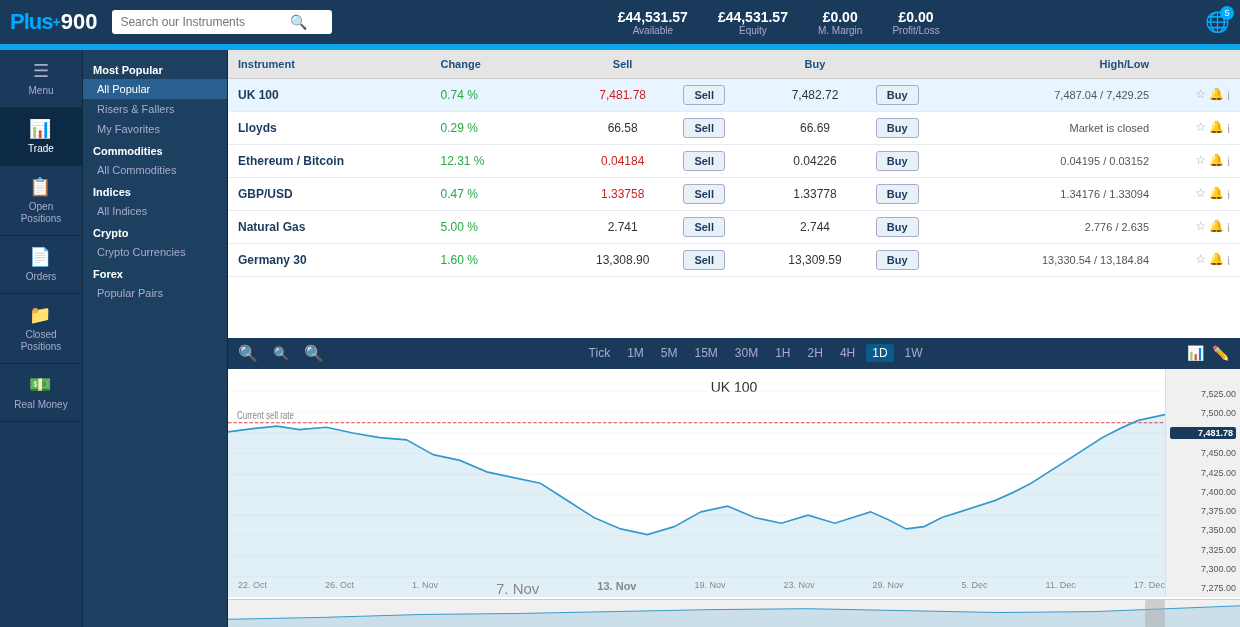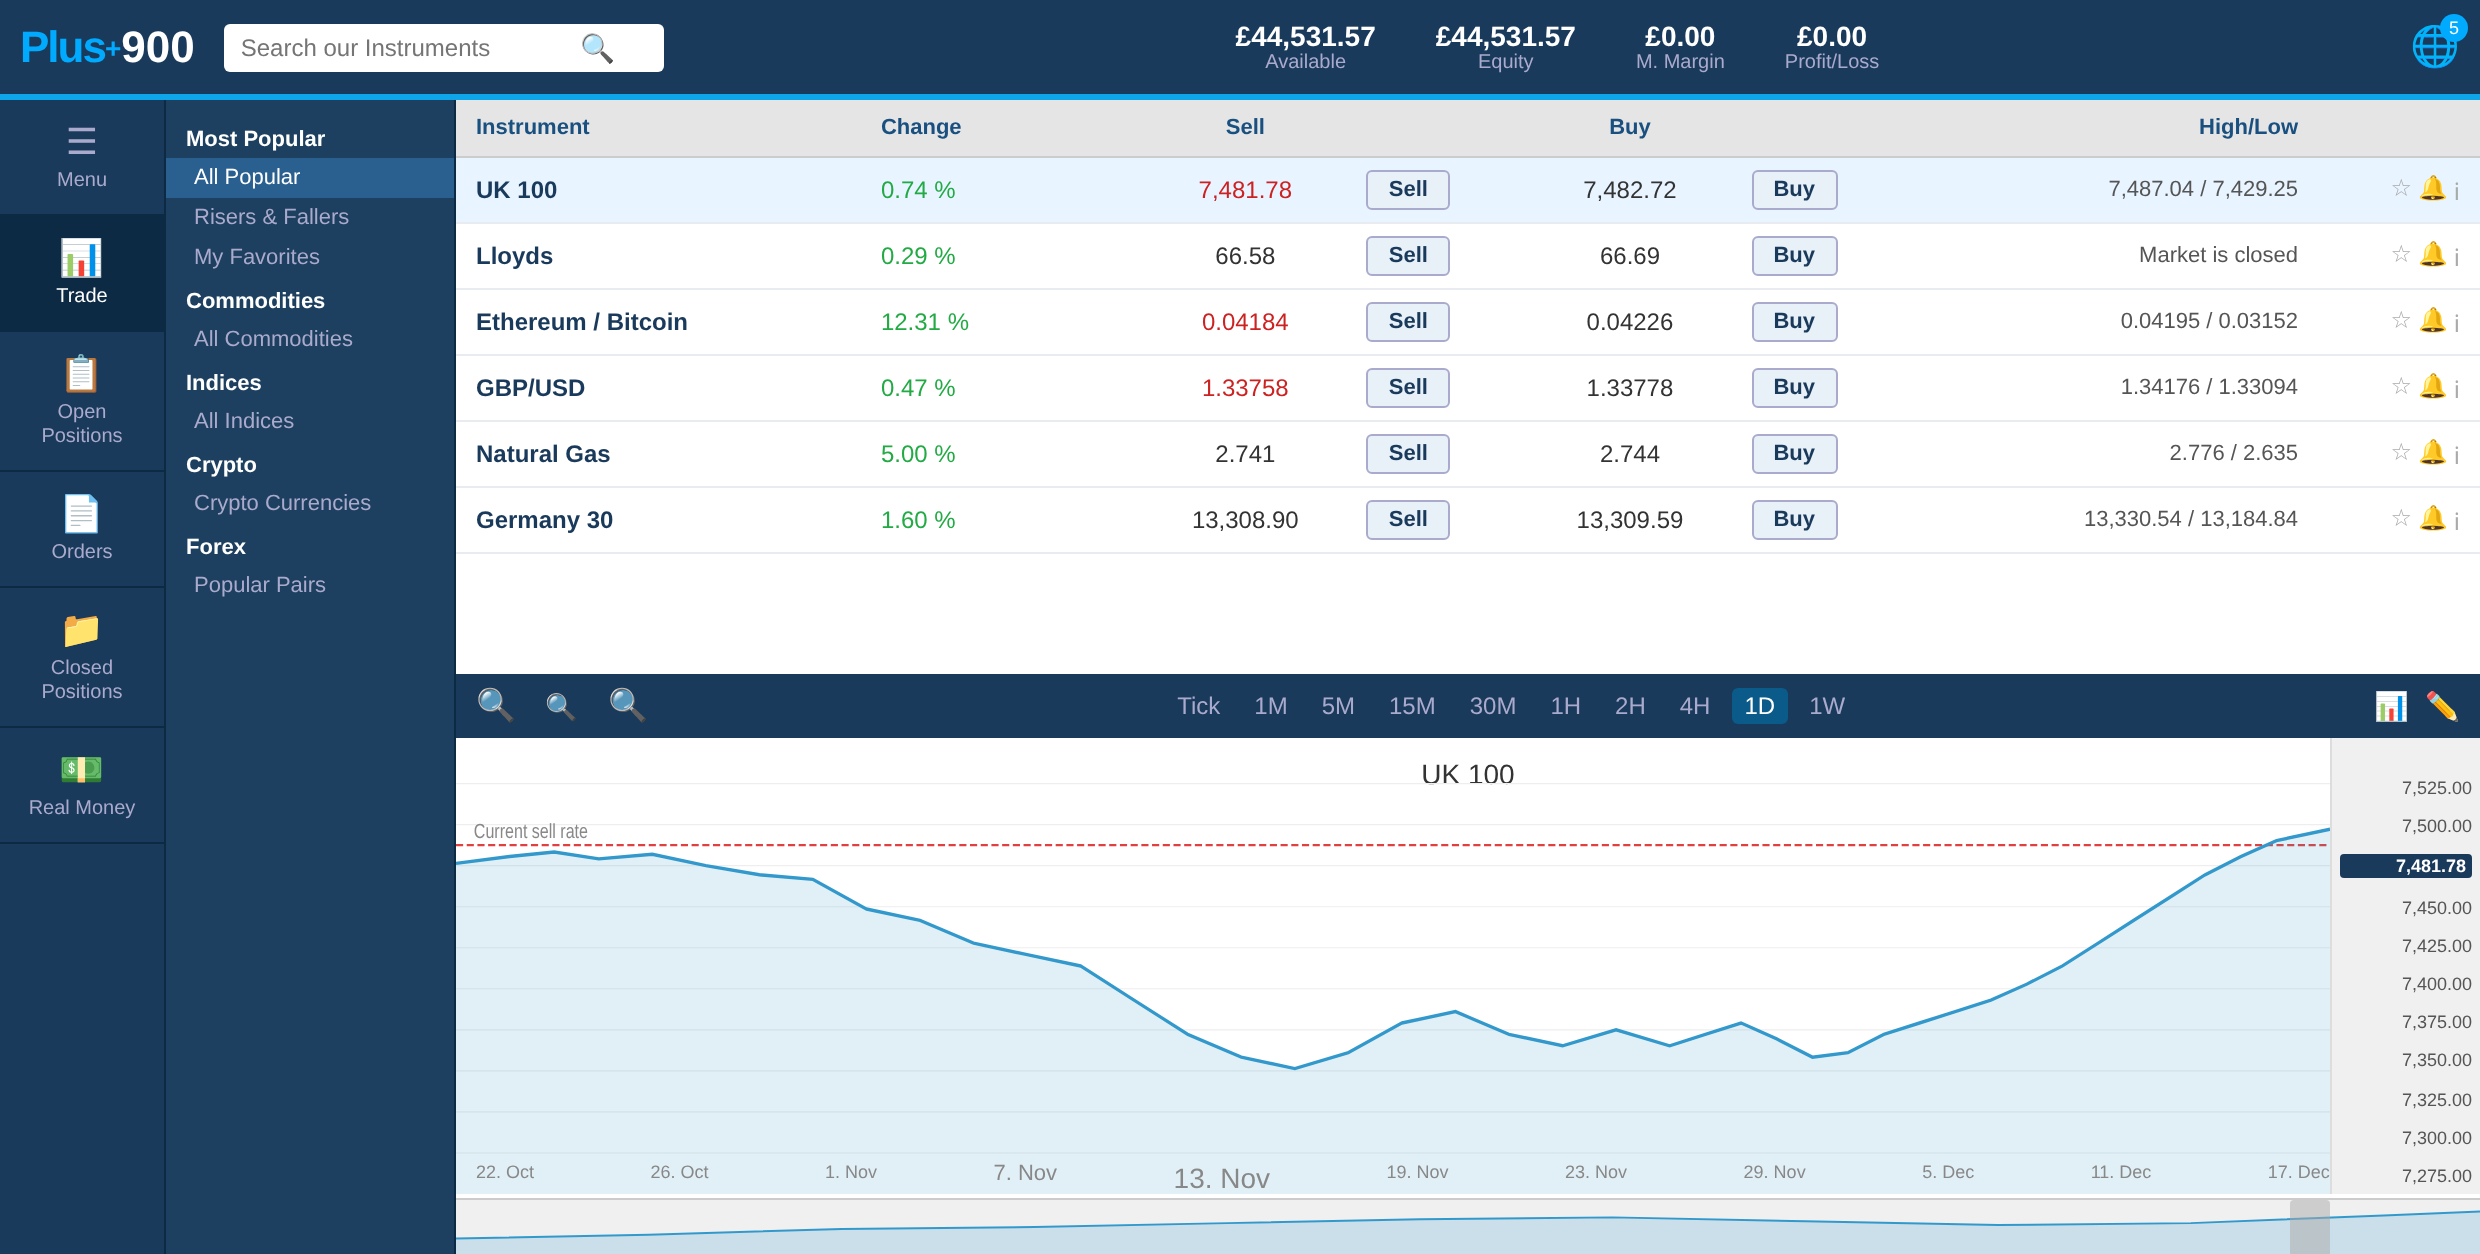--- a/index.html
+++ b/index.html
@@ -1,20 +1,20 @@
 <!DOCTYPE html>
 <html><head>
   <meta charset="utf-8">
   <style>
     * { margin: 0; padding: 0; box-sizing: border-box; }
     body { font-family: Arial, sans-serif; font-size: 12px; background: #1a1a2e; color: #fff; width: 1240px; height: 627px; overflow: hidden; }
 
     
     .app { display: flex; flex-direction: column; height: 627px; }
-    .header { background: #1a3a5c; display: flex; align-items: center; padding: 0 10px; height: 50px; border-bottom: 3px solid #0ea5e9; }
+    .header { background: #1a3a5c; display: flex; align-items: center; padding: 0 10px; height: 50px; border-bottom: 6px solid #0ea5e9; }
     .main { display: flex; flex: 1; overflow: hidden; }
     .sidebar { width: 83px; background: #1a3a5c; display: flex; flex-direction: column; align-items: center; border-right: 1px solid #0d2a45; }
     .nav-panel { width: 145px; background: #1e4060; border-right: 1px solid #0d2a45; overflow-y: auto; padding: 8px 0; }
     .content { flex: 1; display: flex; flex-direction: column; overflow: hidden; }
 
     
     .logo { color: #fff; font-size: 20px; font-weight: bold; margin-right: 15px; display: flex; align-items: center; }
     .search-box { display: flex; align-items: center; background: #fff; border-radius: 3px; padding: 4px 8px; width: 220px; margin-right: 20px; }
     .search-box input { border: none; outline: none; font-size: 12px; color: #333; width: 170px; }
     .search-icon-btn { background: none; border: none; cursor: pointer; color: #666; font-size: 14px; }
@@ -416,22 +416,22 @@
             1050,40
             1050,200
             0,200
           " fill="rgba(51,153,204,0.15)"></polygon>
         </svg>
 
         <div style="position:absolute; bottom:30px; left:10px; right:75px; display:flex; justify-content:space-between;">
           <span style="font-size:9px;color:#888;">22. Oct</span>
           <span style="font-size:9px;color:#888;">26. Oct</span>
           <span style="font-size:9px;color:#888;">1. Nov</span>
-          <span style="font-size:11px;color:#888;">7. Nov</span>
-          <span style="font-size:14px;color:#888;">13. Nov</span>
+          <span style="font-size:15px;color:#888;">7. Nov</span>
+          <span style="font-size:11px;color:#888;font-weight:bold;">13. Nov</span>
           <span style="font-size:9px;color:#888;">19. Nov</span>
           <span style="font-size:9px;color:#888;">23. Nov</span>
           <span style="font-size:9px;color:#888;">29. Nov</span>
           <span style="font-size:9px;color:#888;">5. Dec</span>
           <span style="font-size:9px;color:#888;">11. Dec</span>
           <span style="font-size:9px;color:#888;">17. Dec</span>
         </div>
 
         <div style="position:absolute; bottom:0; left:0; right:0; height:28px; background:#f0f0f0; border-top:1px solid #ccc;">
           <svg width="100%" height="100%" viewBox="0 0 1050 28" preserveAspectRatio="none">

